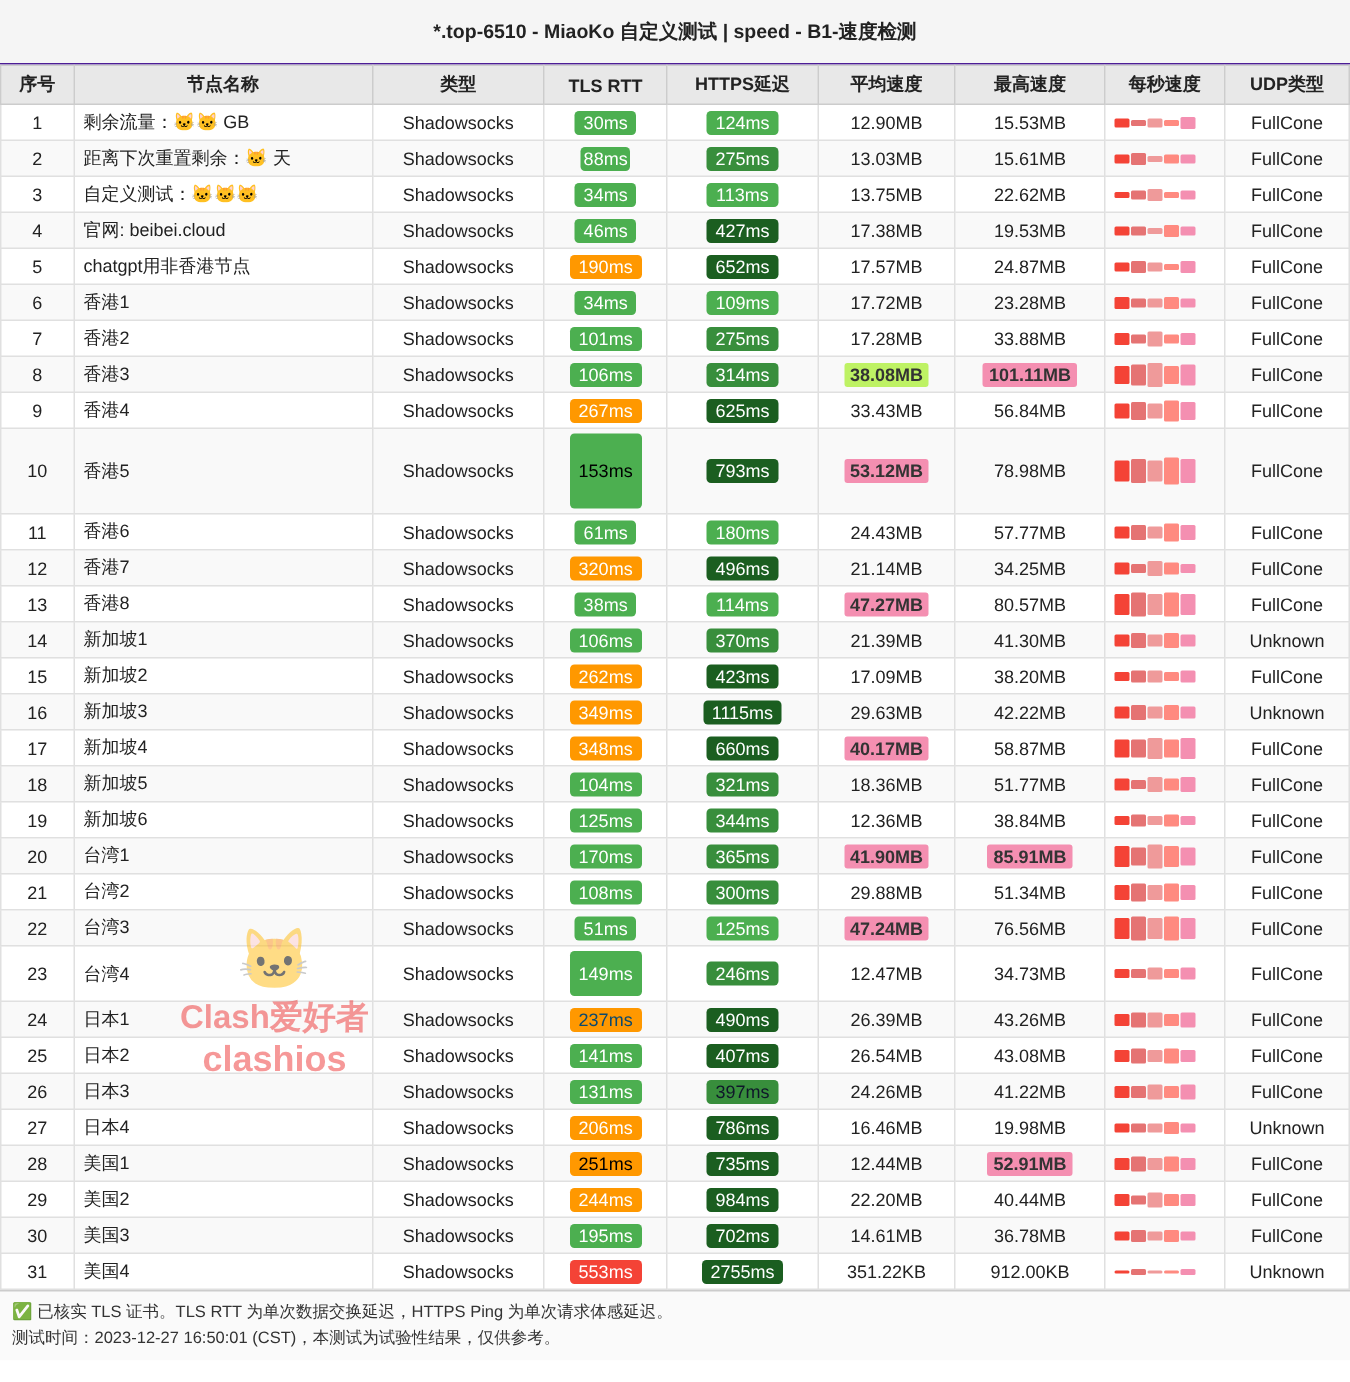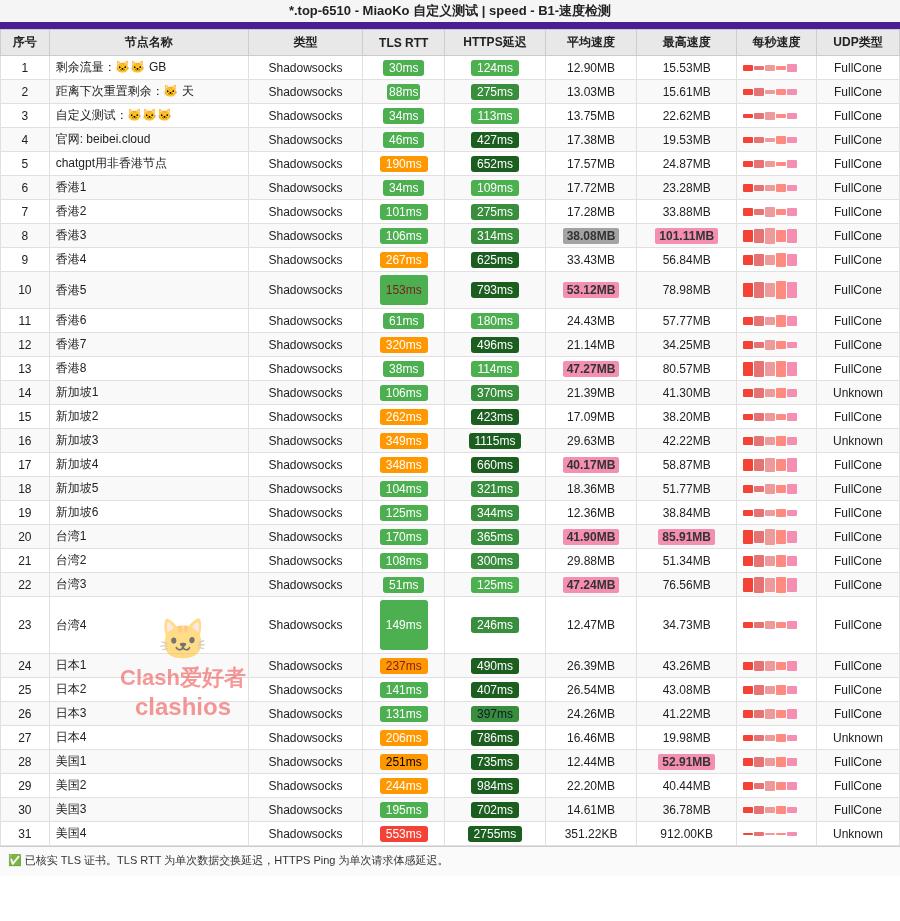--- a/index.html
+++ b/index.html
@@ -4,24 +4,24 @@
   <style>
     * { box-sizing: border-box; margin: 0; padding: 0; }
     body {
       font-family: "Microsoft YaHei", "PingFang SC", Arial, sans-serif;
       font-size: 12px;
       background: #fff;
       color: #222;
     }
     .title-bar {
       text-align: center;
-      padding: 2px 8px;
+      padding: 12px 8px;
       font-size: 13px;
       font-weight: bold;
-      border-bottom: 7px solid #4c1d95;
+      border-bottom: 1px solid #4c1d95;
       background: #f5f5f5;
     }
     .table-wrapper {
       overflow-x: auto;
     }
     table {
       width: 100%;
       border-collapse: collapse;
     }
     thead tr {
@@ -250,21 +250,21 @@
             </div>
           </td>
           <td>FullCone</td>
         </tr>
         <tr>
           <td>8</td>
           <td class="node-name">香港3</td>
           <td>Shadowsocks</td>
           <td><span style="background: rgb(76, 175, 80); color: rgb(255, 255, 255); border-radius: 3px; padding: 1px 6px; display: inline-block;">106ms</span></td>
           <td><span style="background: rgb(56, 142, 60); color: rgb(255, 255, 255); border-radius: 3px; padding: 1px 6px; display: inline-block;">314ms</span></td>
-          <td><span style="background: #a3a3a3; color: rgb(51, 51, 51); border-radius: 2px; padding: 1px 4px; display: inline-block; font-weight: bold;">38.08MB</span></td>
+          <td><span style="background: #bef264; color: rgb(51, 51, 51); border-radius: 2px; padding: 1px 4px; display: inline-block; font-weight: bold;">38.08MB</span></td>
           <td><span style="background: rgb(244, 143, 177); color: rgb(51, 51, 51); border-radius: 2px; padding: 1px 4px; display: inline-block; font-weight: bold;">101.11MB</span></td>
           <td class="speed-bar-cell">
             <div class="speed-bar-container">
               <div class="speed-bar-segment" style="width: 10px; height: 12px; background: rgb(244, 67, 54);"></div>
               <div class="speed-bar-segment" style="width: 10px; height: 14px; background: rgb(229, 115, 115);"></div>
               <div class="speed-bar-segment" style="width: 10px; height: 16px; background: rgb(239, 154, 154);"></div>
               <div class="speed-bar-segment" style="width: 10px; height: 12px; background: rgb(255, 138, 128);"></div>
               <div class="speed-bar-segment" style="width: 10px; height: 14px; background: rgb(244, 143, 177);"></div>
             </div>
           </td>
@@ -286,21 +286,21 @@
               <div class="speed-bar-segment" style="width: 10px; height: 14px; background: rgb(255, 138, 128);"></div>
               <div class="speed-bar-segment" style="width: 10px; height: 12px; background: rgb(244, 143, 177);"></div>
             </div>
           </td>
           <td>FullCone</td>
         </tr>
         <tr>
           <td>10</td>
           <td class="node-name">香港5</td>
           <td>Shadowsocks</td>
-          <td><span style="background: rgb(76, 175, 80); color: #7f1d1d; border-radius: 3px; padding: 8px 6px; display: inline-block;">153ms</span></td>
+          <td><span style="background: rgb(76, 175, 80); color: #000000; border-radius: 3px; padding: 18px 6px; display: inline-block;">153ms</span></td>
           <td><span style="background: rgb(27, 94, 32); color: rgb(255, 255, 255); border-radius: 3px; padding: 1px 6px; display: inline-block;">793ms</span></td>
           <td><span style="background: rgb(244, 143, 177); color: rgb(51, 51, 51); border-radius: 2px; padding: 1px 4px; display: inline-block; font-weight: bold;">53.12MB</span></td>
           <td><span style="">78.98MB</span></td>
           <td class="speed-bar-cell">
             <div class="speed-bar-container">
               <div class="speed-bar-segment" style="width: 10px; height: 14px; background: rgb(244, 67, 54);"></div>
               <div class="speed-bar-segment" style="width: 10px; height: 16px; background: rgb(229, 115, 115);"></div>
               <div class="speed-bar-segment" style="width: 10px; height: 14px; background: rgb(239, 154, 154);"></div>
               <div class="speed-bar-segment" style="width: 10px; height: 18px; background: rgb(255, 138, 128);"></div>
               <div class="speed-bar-segment" style="width: 10px; height: 16px; background: rgb(244, 143, 177);"></div>
@@ -533,40 +533,40 @@
               <div class="speed-bar-segment" style="width: 10px; height: 16px; background: rgb(255, 138, 128);"></div>
               <div class="speed-bar-segment" style="width: 10px; height: 14px; background: rgb(244, 143, 177);"></div>
             </div>
           </td>
           <td>FullCone</td>
         </tr>
         <tr>
           <td>23</td>
           <td class="node-name">台湾4</td>
           <td>Shadowsocks</td>
-          <td><span style="background: rgb(76, 175, 80); color: rgb(255, 255, 255); border-radius: 3px; padding: 18px 6px; display: inline-block;">149ms</span></td>
+          <td><span style="background: rgb(76, 175, 80); color: rgb(255, 255, 255); border-radius: 3px; padding: 8px 6px; display: inline-block;">149ms</span></td>
           <td><span style="background: rgb(56, 142, 60); color: rgb(255, 255, 255); border-radius: 3px; padding: 1px 6px; display: inline-block;">246ms</span></td>
           <td><span style="">12.47MB</span></td>
           <td><span style="">34.73MB</span></td>
           <td class="speed-bar-cell">
             <div class="speed-bar-container">
               <div class="speed-bar-segment" style="width: 10px; height: 6px; background: rgb(244, 67, 54);"></div>
               <div class="speed-bar-segment" style="width: 10px; height: 6px; background: rgb(229, 115, 115);"></div>
               <div class="speed-bar-segment" style="width: 10px; height: 8px; background: rgb(239, 154, 154);"></div>
               <div class="speed-bar-segment" style="width: 10px; height: 6px; background: rgb(255, 138, 128);"></div>
               <div class="speed-bar-segment" style="width: 10px; height: 8px; background: rgb(244, 143, 177);"></div>
             </div>
           </td>
           <td>FullCone</td>
         </tr>
         <tr>
           <td>24</td>
           <td class="node-name">日本1</td>
           <td>Shadowsocks</td>
-          <td><span style="background: rgb(255, 152, 0); color: #7f1d1d; border-radius: 3px; padding: 1px 6px; display: inline-block; text-align: center;">237ms</span></td>
+          <td><span style="background: rgb(255, 152, 0); color: #0c4a6e; border-radius: 3px; padding: 1px 6px; display: inline-block; text-align: center;">237ms</span></td>
           <td><span style="background: rgb(27, 94, 32); color: rgb(255, 255, 255); border-radius: 3px; padding: 1px 6px; display: inline-block;">490ms</span></td>
           <td><span style="">26.39MB</span></td>
           <td><span style="">43.26MB</span></td>
           <td class="speed-bar-cell">
             <div class="speed-bar-container">
               <div class="speed-bar-segment" style="width: 10px; height: 8px; background: rgb(244, 67, 54);"></div>
               <div class="speed-bar-segment" style="width: 10px; height: 10px; background: rgb(229, 115, 115);"></div>
               <div class="speed-bar-segment" style="width: 10px; height: 10px; background: rgb(239, 154, 154);"></div>
               <div class="speed-bar-segment" style="width: 10px; height: 8px; background: rgb(255, 138, 128);"></div>
               <div class="speed-bar-segment" style="width: 10px; height: 10px; background: rgb(244, 143, 177);"></div>
@@ -706,19 +706,20 @@
             </div>
           </td>
           <td>Unknown</td>
         </tr>
       </tbody>
   </table>
 </div>
 
 <div class="footer">
   <p>✅ 已核实 TLS 证书。TLS RTT 为单次数据交换延迟，HTTPS Ping 为单次请求体感延迟。</p>
+  <p>测试时间：2023-12-27 16:50:01 (CST)，本测试为试验性结果，仅供参考。</p>
 </div>
 
 <div class="watermark-img">
   <div class="cat-icon">🐱</div>
   <div class="brand">Clash爱好者</div>
   <div class="sub">clashios</div>
 </div>
 
 </body></html>

